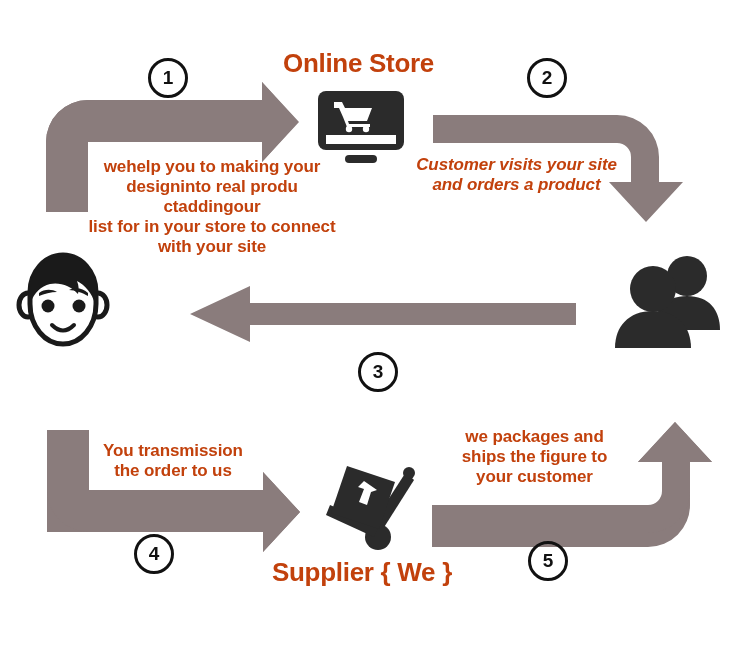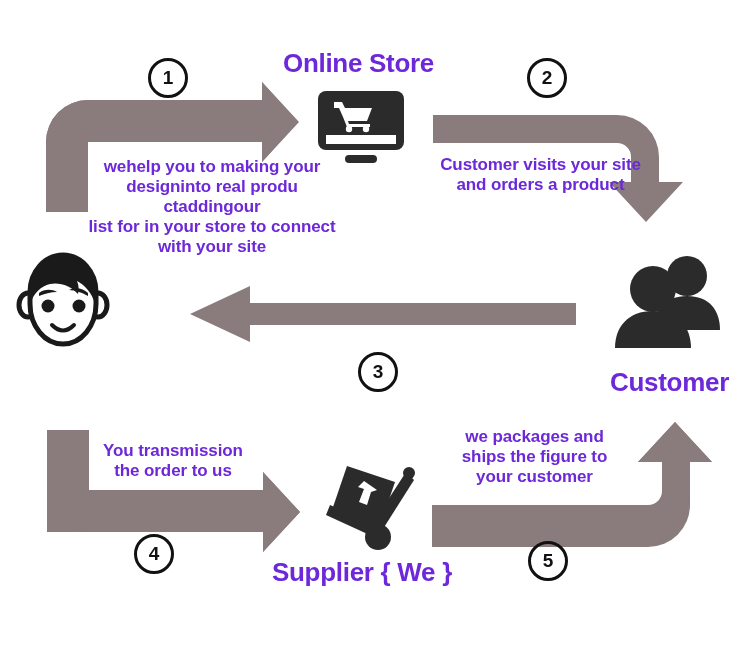--- a/index.html
+++ b/index.html
@@ -15,21 +15,21 @@
     overflow:hidden;
   }
   .svg-layer{
     position:absolute;
     left:0; top:0;
     width:750px;
     height:646px;
   }
   .lbl{
     position:absolute;
-    color:#6d28d9;
+    color:#c2410c;
     font-weight:bold;
     line-height:1.18;
     white-space:pre-line;
     letter-spacing:-0.1px;
   }
   .heading{
     font-size:26px;
     letter-spacing:-0.3px;
   }
   .step-text{
@@ -214,30 +214,29 @@
 
       <path fill="#2b2b2b" d="M347,466 l48,16 l-16,47 l-48,-16 z"></path>
 
       <path fill="#ffffff" d="M364,481 l13,9 l-6,2 l-4,13 l-8,-3 l5,-13 l-6,-2 z"></path>
     </g>
 
   </svg>
 
   <div class="lbl heading" style="left:283px; top:48px;">Online Store</div>
 
-  <div class="lbl heading" style="left:610px; top:367px;">Customer</div>
 
   <div class="lbl heading" style="left:272px; top:557px;">Supplier { We }</div>
 
   <div class="lbl step-text left-align" style="left:82px; top:157px; width:260px;">wehelp you to making your
 designinto real produ ctaddingour
 list for in your store to connect
 with your site</div>
 
-  <div class="lbl step-text" style="left:428px; top:155px; width:225px;">Customer visits your site
+  <div class="lbl step-text" style="left:404px; top:155px; width:225px;font-style:italic;">Customer visits your site
 and orders a product</div>
 
 
   <div class="lbl step-text" style="left:93px; top:441px; width:160px;">You transmission
 the order to us</div>
 
   <div class="lbl step-text" style="left:452px; top:427px; width:165px;">we packages and
 ships the figure to
 your customer</div>
 

